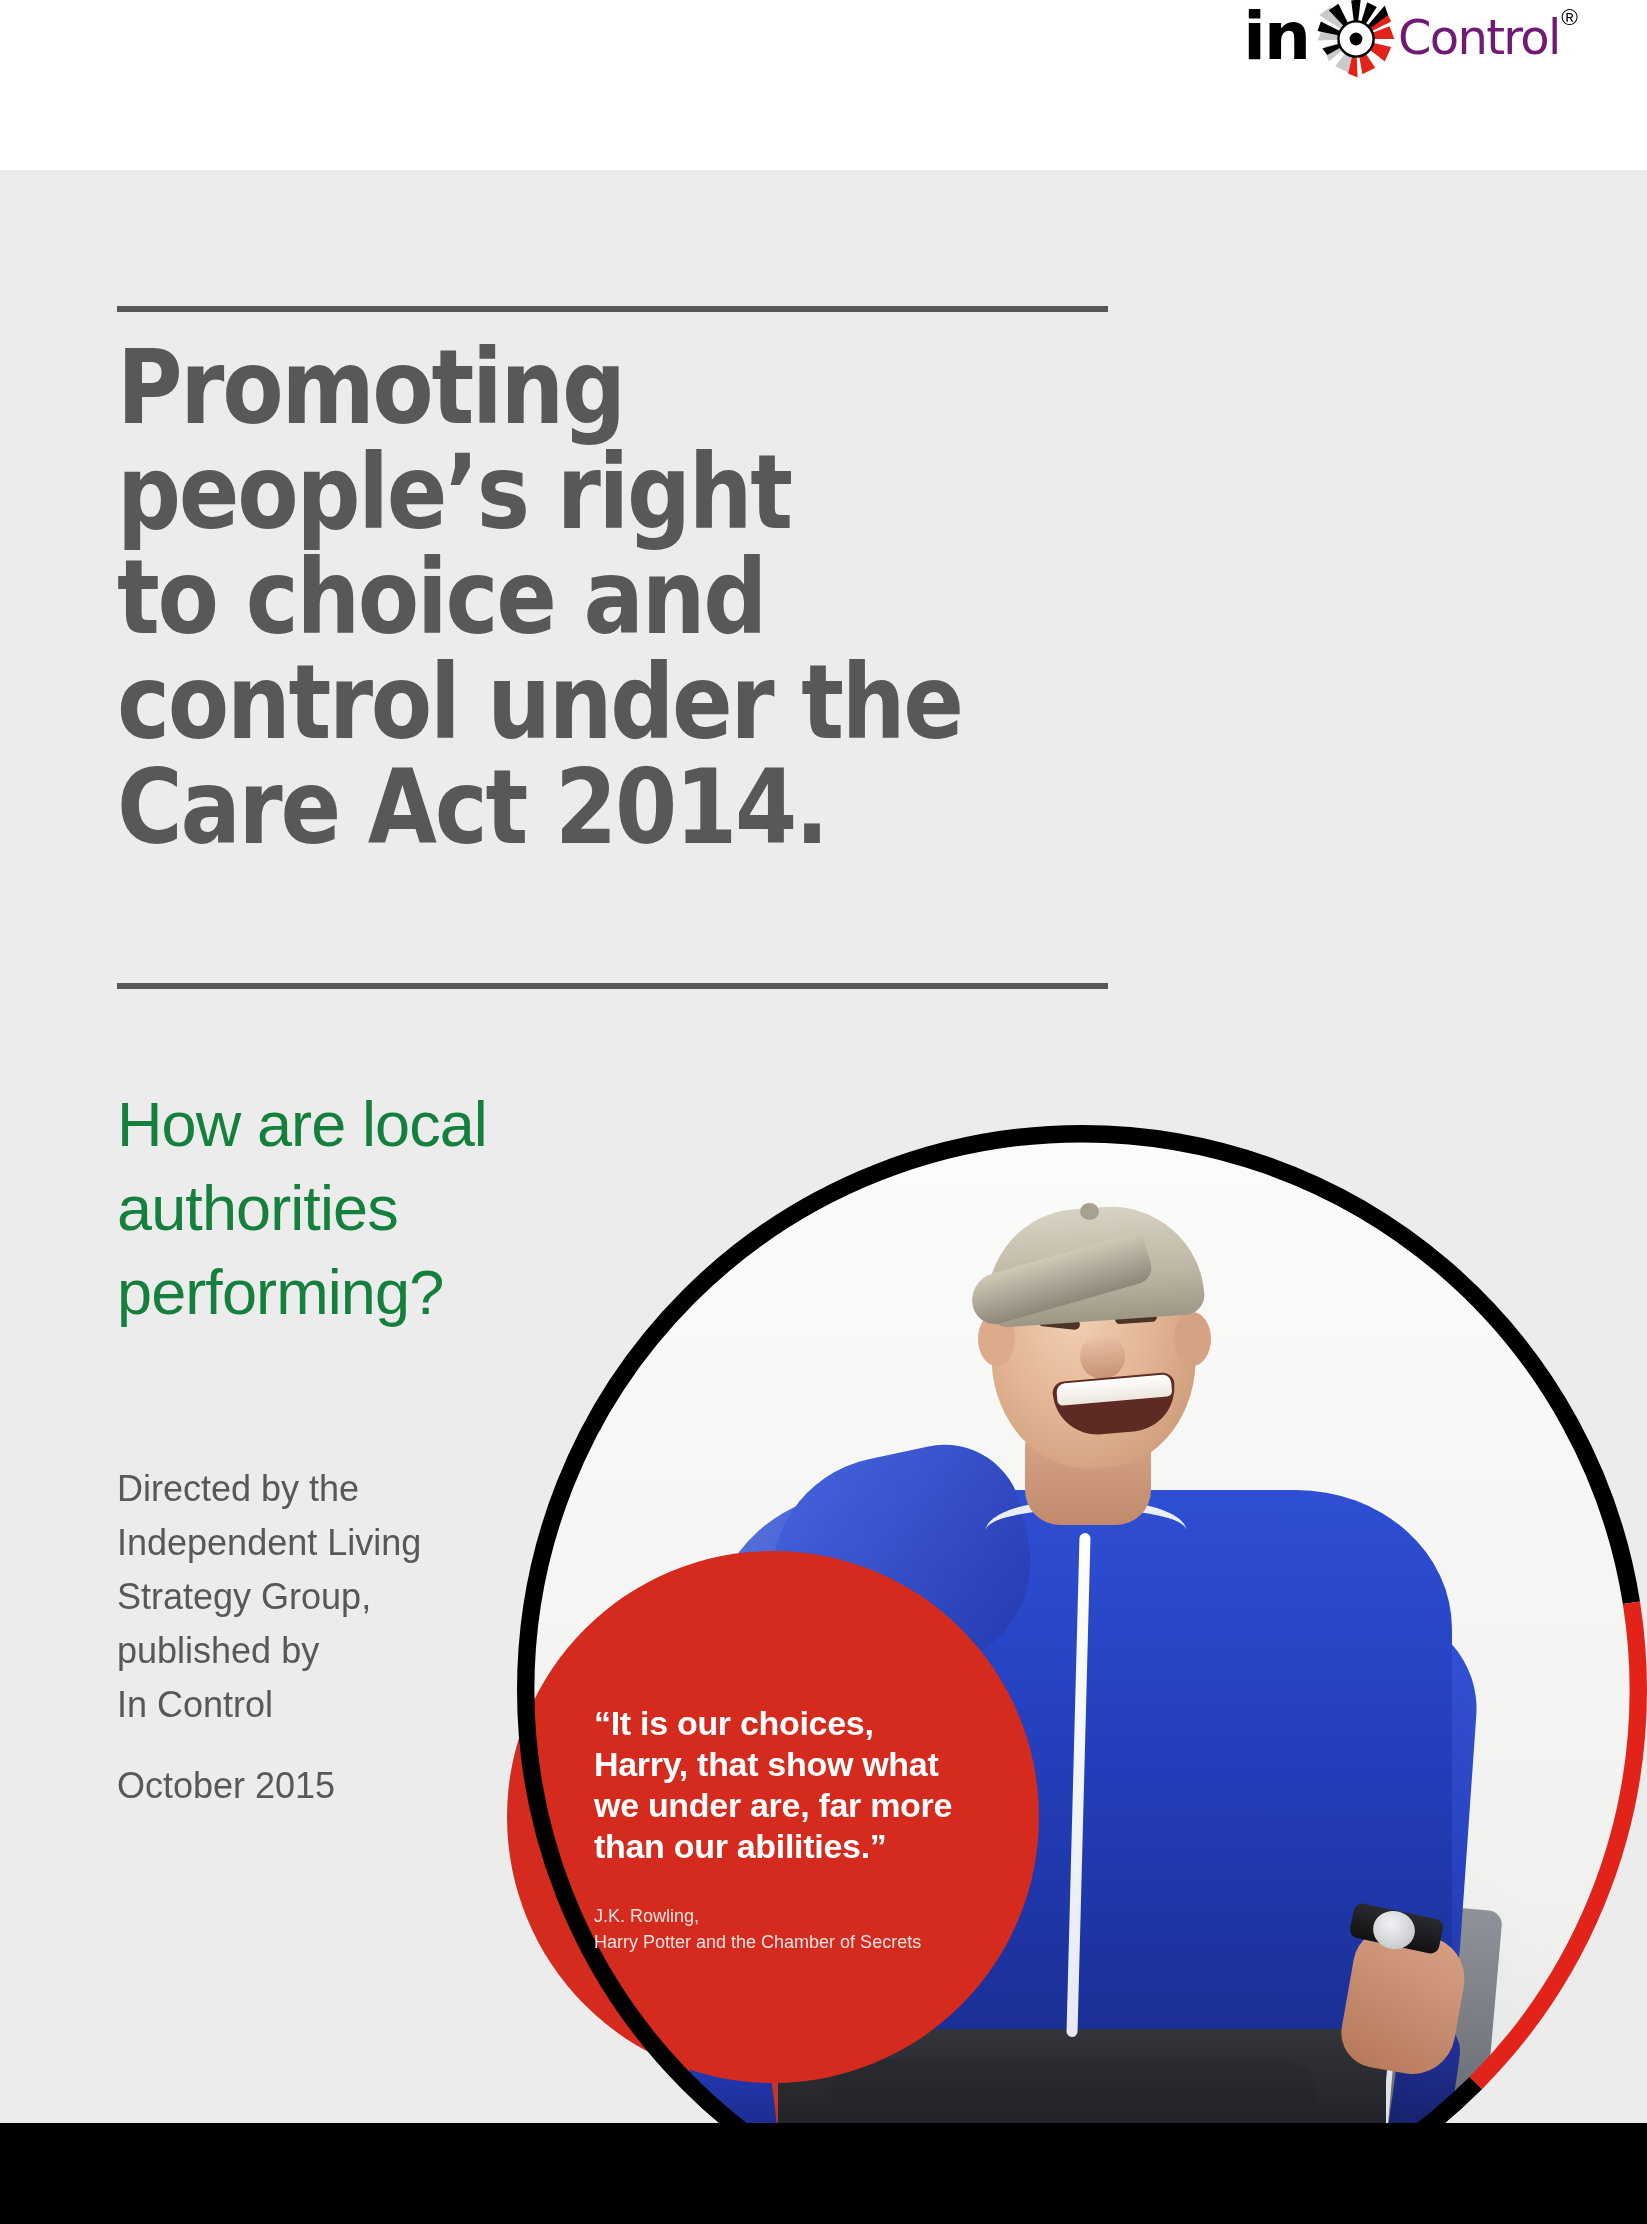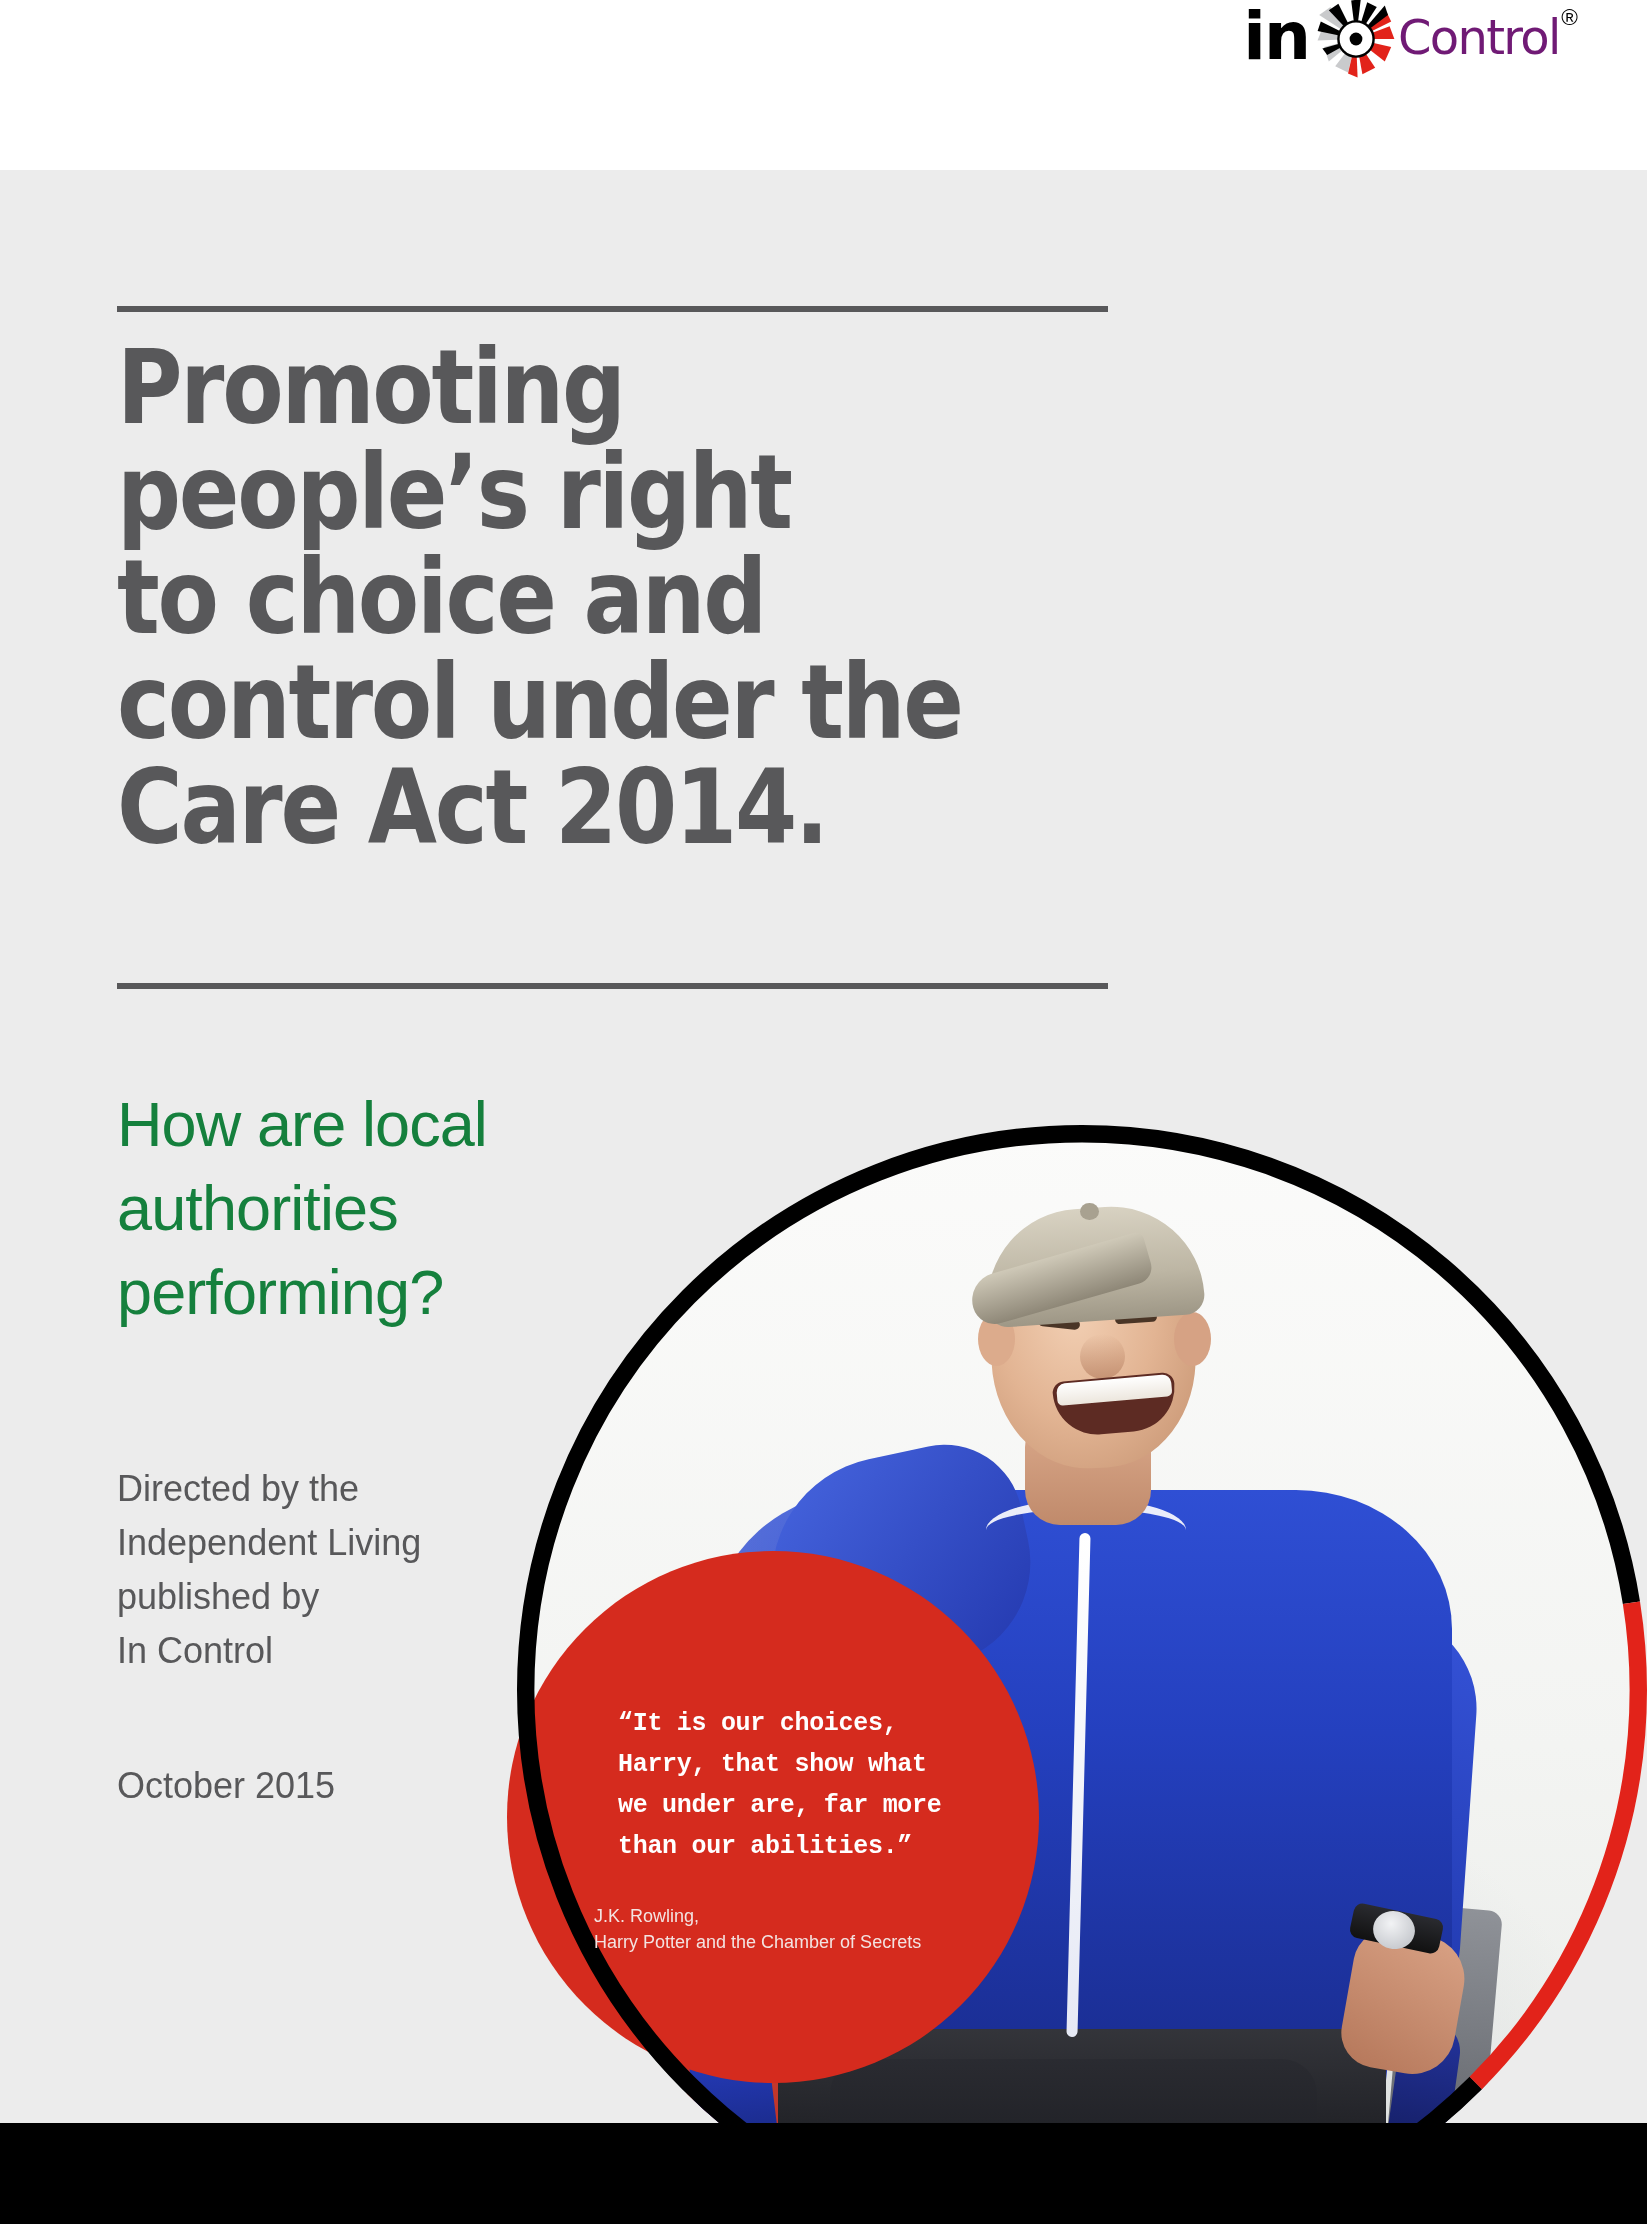--- a/index.html
+++ b/index.html
@@ -409,27 +409,26 @@
     background: #D52B1E;
     z-index: 20;
   }
 
   .quote-text {
     position: absolute;
     left: 594px;
     top: 1703px;
     width: 461px;
     z-index: 32;
-    font-family: Liberation Mono, monospace;
+    font-family: Liberation Sans, sans-serif;
     font-weight: bold;
-    font-size: 25px;
+    font-size: 34px;
     line-height: 41px;
     color: #ffffff;
     letter-spacing: -0.3px;
-    margin-left: 24px;
   }
   .quote-attrib {
     position: absolute;
     left: 594px;
     top: 1903px;
     width: 452px;
     z-index: 32;
     font-family: "Liberation Sans", sans-serif;
     font-size: 18px;
     line-height: 26px;
@@ -520,20 +519,21 @@
 
   <div class="subtitle">
     <div>How are local</div>
     <div>authorities</div>
     <div>performing?</div>
   </div>
 
   <div class="credits">
     <div>Directed by the</div>
     <div>Independent Living</div>
+    <div>Strategy Group,</div>
     <div>published by</div>
     <div>In Control</div>
   </div>
 
   <div class="pubdate">October 2015</div>
 
   <div class="header-band">
     <div class="logo">
       <span class="logo-in">in</span>
       <span class="logo-sun">

